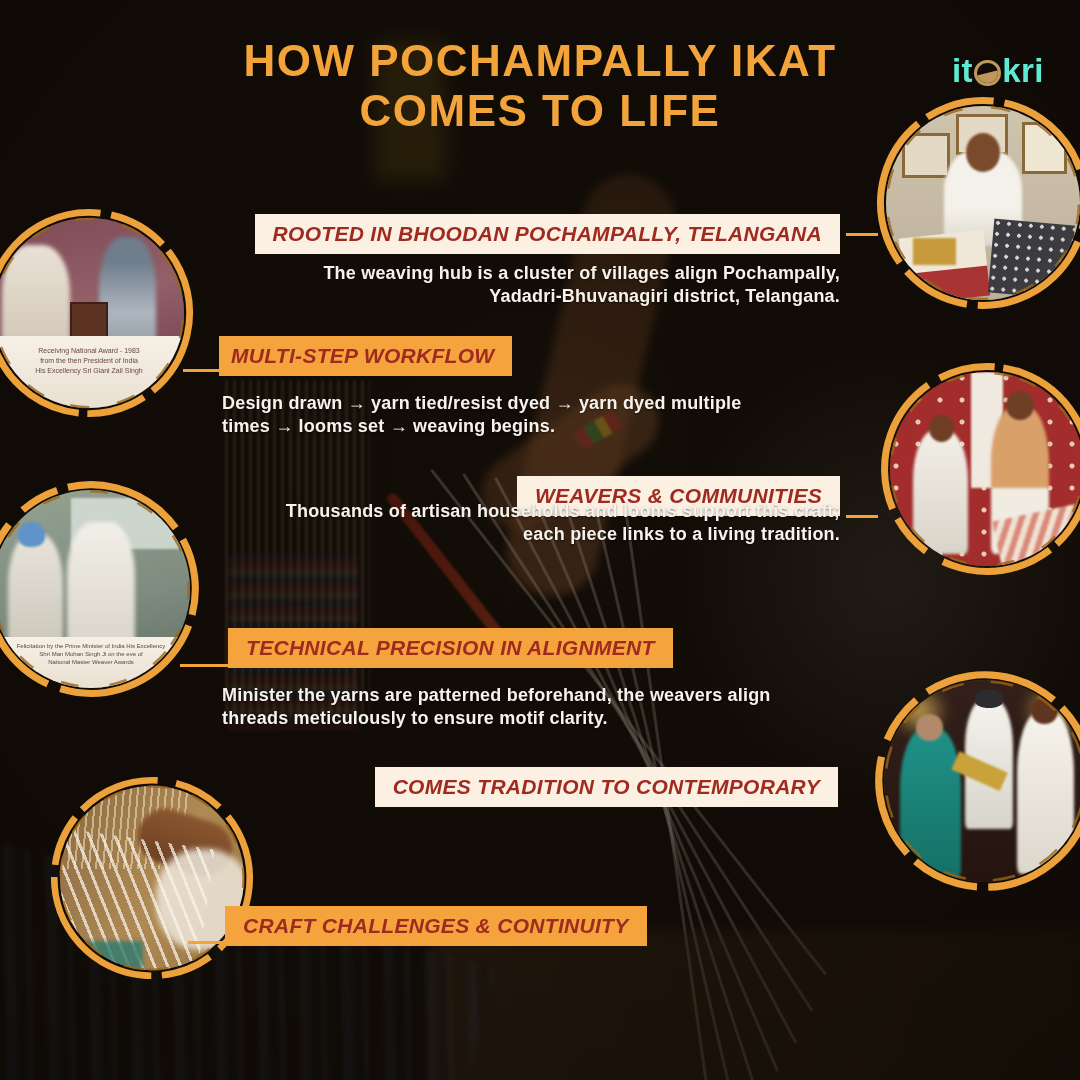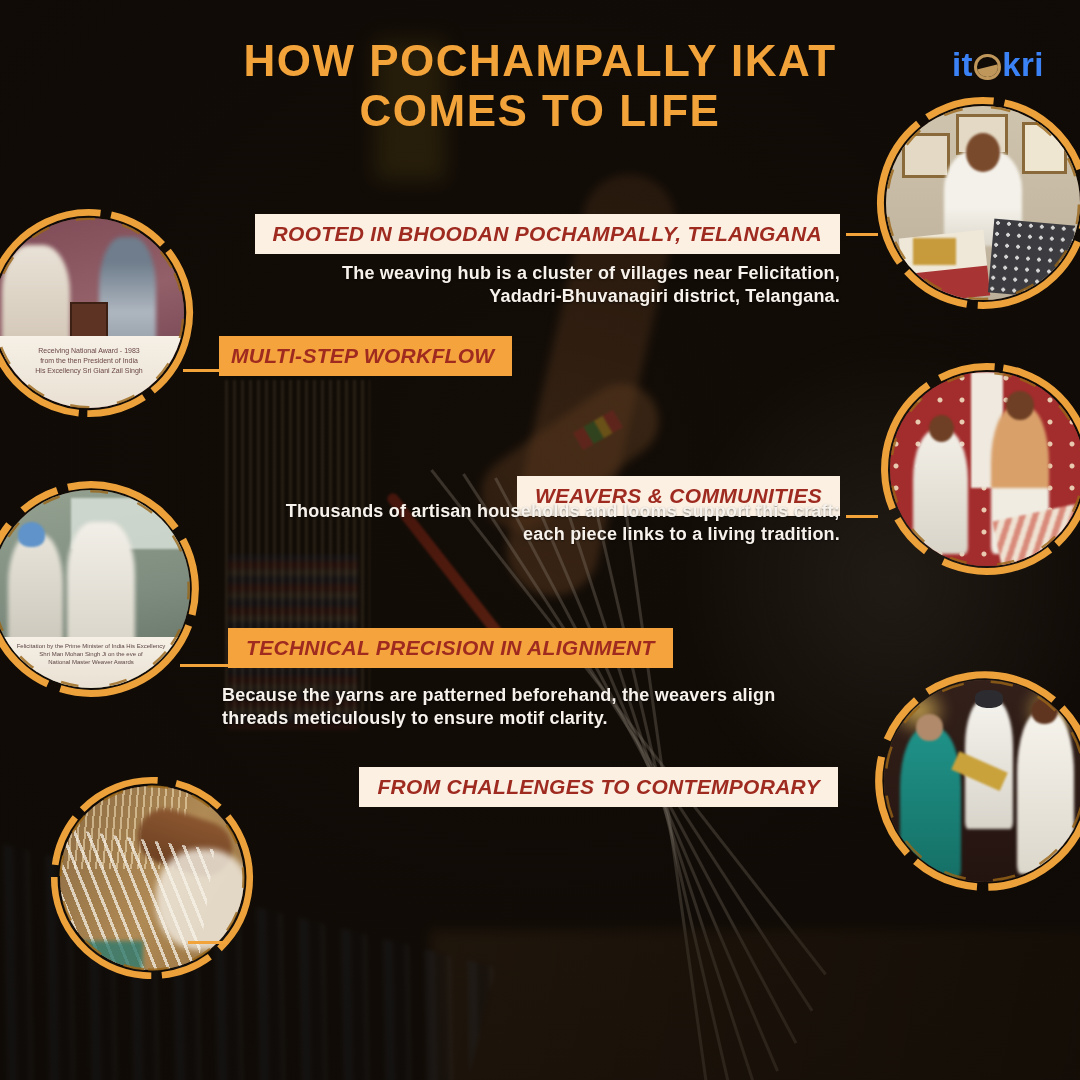--- a/index.html
+++ b/index.html
@@ -30,21 +30,21 @@
   .bg-bluethreads{left:-50px;top:900px;width:520px;height:280px;opacity:.45;filter:blur(2px);transform:rotate(14deg);
     background:repeating-linear-gradient(75deg,rgba(70,90,120,.5) 0 10px,rgba(22,26,36,.6) 10px 22px,rgba(130,140,158,.35) 22px 26px,transparent 26px 42px);}
   .bg-wood{left:430px;top:930px;width:660px;height:160px;opacity:.35;filter:blur(6px);
     background:linear-gradient(100deg,#6a4a28,#3a2814);}
   .bg-vignette{inset:0;
     background:radial-gradient(120% 120% at 50% 42%,rgba(12,8,4,.38) 0%,rgba(9,6,3,.6) 65%,rgba(5,3,2,.82) 100%);}
   
   .title{position:absolute;z-index:3;top:36px;left:0;width:100%;text-align:center;
     color:#F2A33A;font-size:44px;font-weight:800;letter-spacing:1.5px;line-height:1.13;}
   .title span{display:block;}
-  .logo{position:absolute;z-index:3;top:46px;right:36px;color:#3b82f6;font-size:33px;
+  .logo{position:absolute;z-index:3;top:52px;right:36px;color:#5eead4;font-size:33px;
     font-weight:700;letter-spacing:.5px;display:flex;align-items:center;}
   .logo-o{display:inline-block;width:.62em;height:.62em;border:.095em solid #C0975B;border-radius:50%;
     margin:0 .04em;position:relative;top:.06em;overflow:hidden;}
   .logo-o i{position:absolute;left:-10%;bottom:-8%;width:120%;height:58%;background:#C0975B;transform:rotate(-14deg);}
   
   .hdr{position:absolute;z-index:3;padding:8px 18px;font-size:21px;font-style:italic;font-weight:800;
     color:#9E2A20;letter-spacing:.3px;white-space:nowrap;}
   .hdr.cream{background:#FBF0E2;}
   .hdr.orange{background:#F5A33C;}
   .body-text{position:absolute;z-index:3;font-size:18px;font-weight:700;color:#F7F2EB;
@@ -182,39 +182,42 @@
 
   <div class="logo">
     <span>it</span>
     <span class="logo-o">
         <i></i>
       </span>
     <span>kri</span>
   </div>
 
   <div id="hdr-1" class="hdr cream">ROOTED IN BHOODAN POCHAMPALLY, TELANGANA</div>
-  <div id="body-1" class="body-text align-right">The weaving hub is a cluster of villages near Felicitation,
+  <div id="body-1" class="body-text align-right">The weaving hub is a cluster of villages align Pochampally,
 Yadadri-Bhuvanagiri district, Telangana.</div>
   <div id="conn-1" class="connector"></div>
 
   <div id="hdr-2" class="hdr orange">MULTI-STEP WORKFLOW</div>
+  <div id="body-2" class="body-text">Design drawn → yarn tied/resist dyed → yarn dyed multiple
+times → looms set → weaving begins.</div>
   <div id="conn-2" class="connector"></div>
 
   <div id="hdr-3" class="hdr cream">WEAVERS &amp; COMMUNITIES</div>
   <div id="body-3" class="body-text align-right">Thousands of artisan households and looms support this craft;
 each piece links to a living tradition.</div>
   <div id="conn-3" class="connector"></div>
 
   <div id="hdr-4" class="hdr orange">TECHNICAL PRECISION IN ALIGNMENT</div>
-  <div id="body-4" class="body-text">Because the yarns are patterned beforehand, the weavers align
+  <div id="body-4" class="body-text">Minister the yarns are patterned beforehand, the weavers align
 threads meticulously to ensure motif clarity.</div>
   <div id="conn-4" class="connector"></div>
 
-  <div id="hdr-5" class="hdr cream">FROM CHALLENGES TO CONTEMPORARY</div>
-
+  <div id="hdr-5" class="hdr cream">COMES TRADITION TO CONTEMPORARY</div>
+
+  <div id="hdr-6" class="hdr orange">CRAFT CHALLENGES &amp; CONTINUITY</div>
   <div id="conn-6" class="connector"></div>
 
   <div id="medal-1" class="medal">
     <div class="photo">
       <div class="s1-bg"></div>
         <div class="s1-fig-l"></div>
         <div class="s1-fig-r"></div>
         <div class="s1-plaque"></div>
       <div class="caption-strip">
         <div class="caption">Receiving National Award - 1983

